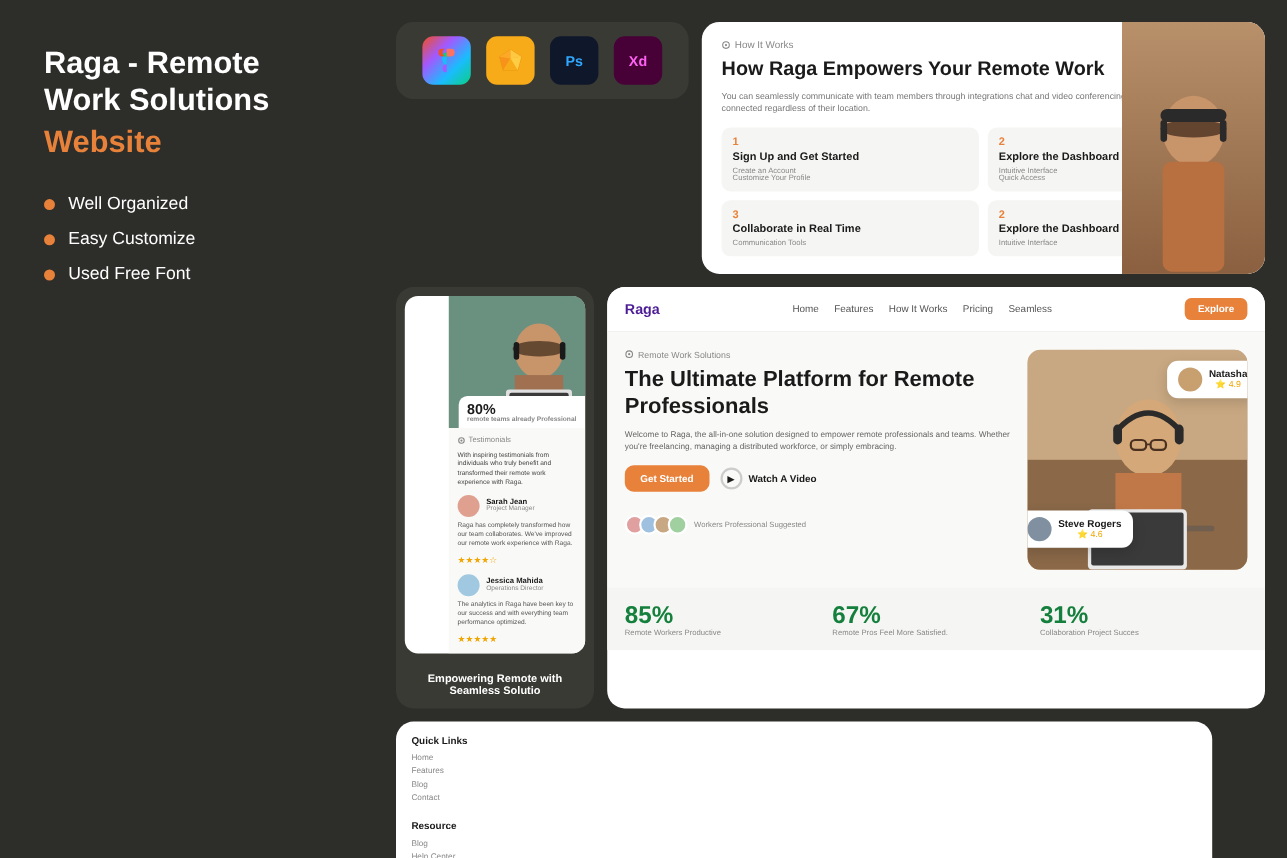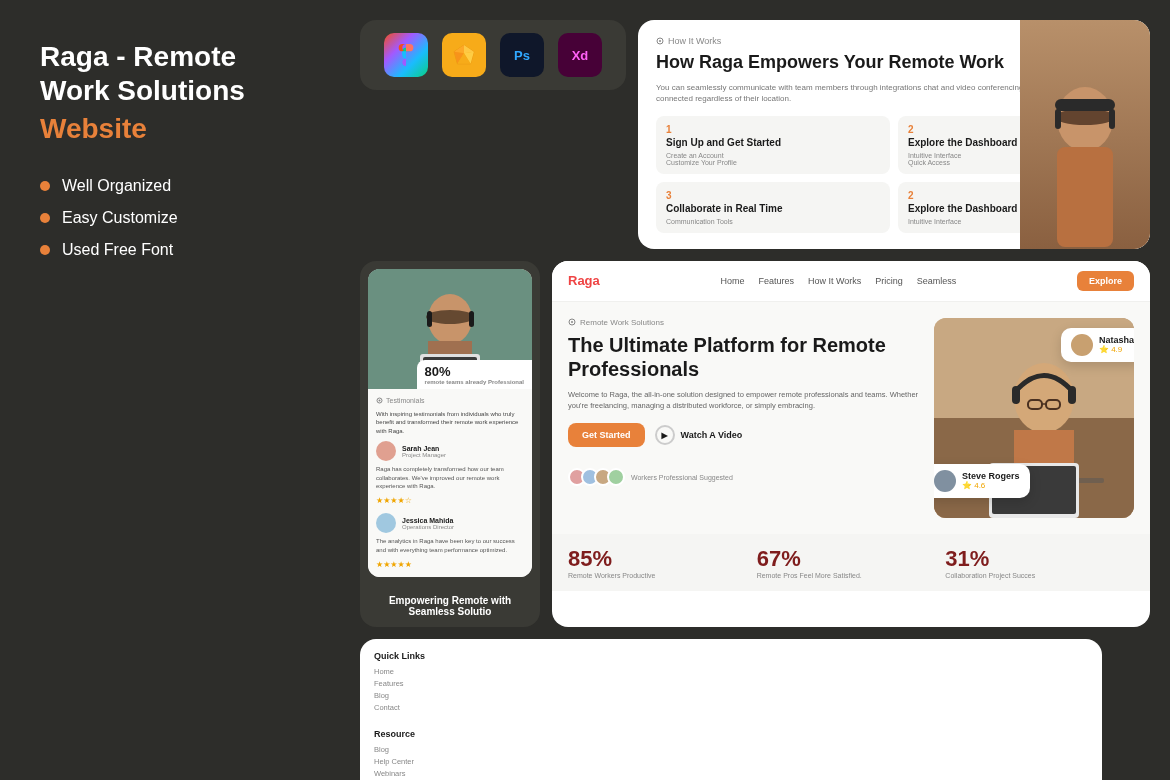--- a/index.html
+++ b/index.html
@@ -179,20 +179,21 @@
       background: #3a3a35;
       border-radius: 16px;
       overflow: hidden;
       position: relative;
     }
     .mobile-inner {
       background: #fff;
       border-radius: 12px;
       margin: 8px;
       overflow: hidden;
+      padding-left: 40px;
     }
     .mobile-photo {
       width: 100%;
       height: 120px;
       background: linear-gradient(135deg, #5a8a7a, #a08060);
       position: relative;
       overflow: hidden;
     }
     .mobile-photo-overlay {
       position: absolute;
@@ -266,21 +267,21 @@
       background: #fff;
       display: flex;
       align-items: center;
       padding: 10px 16px;
       border-bottom: 1px solid #f0f0ee;
       gap: 20px;
     }
     .site-logo {
       font-size: 13px;
       font-weight: 800;
-      color: #ef4444;
+      color: #4c1d95;
     }
     .site-nav-links {
       display: flex;
       gap: 14px;
       flex: 1;
       justify-content: center;
     }
     .site-nav-link {
       font-size: 9px;
       color: #555;
@@ -387,30 +388,31 @@
       background: #f5f5f3;
       padding: 12px 16px;
     }
     .stat-col {
       flex: 1;
       padding-right: 12px;
     }
     .stat-num {
       font-size: 22px;
       font-weight: 800;
-      color: #7f1d1d;
+      color: #15803d;
     }
     .stat-label {
       font-size: 7px;
       color: #888;
     }
 
     .hero-photo-col {
       width: 200px;
       position: relative;
+      text-align: center;
     }
     .hero-photo-bg {
       width: 100%;
       height: 200px;
       border-radius: 12px;
       background: linear-gradient(135deg, #d4b896, #8a6848);
       position: relative;
       overflow: hidden;
     }
     .floating-card {

